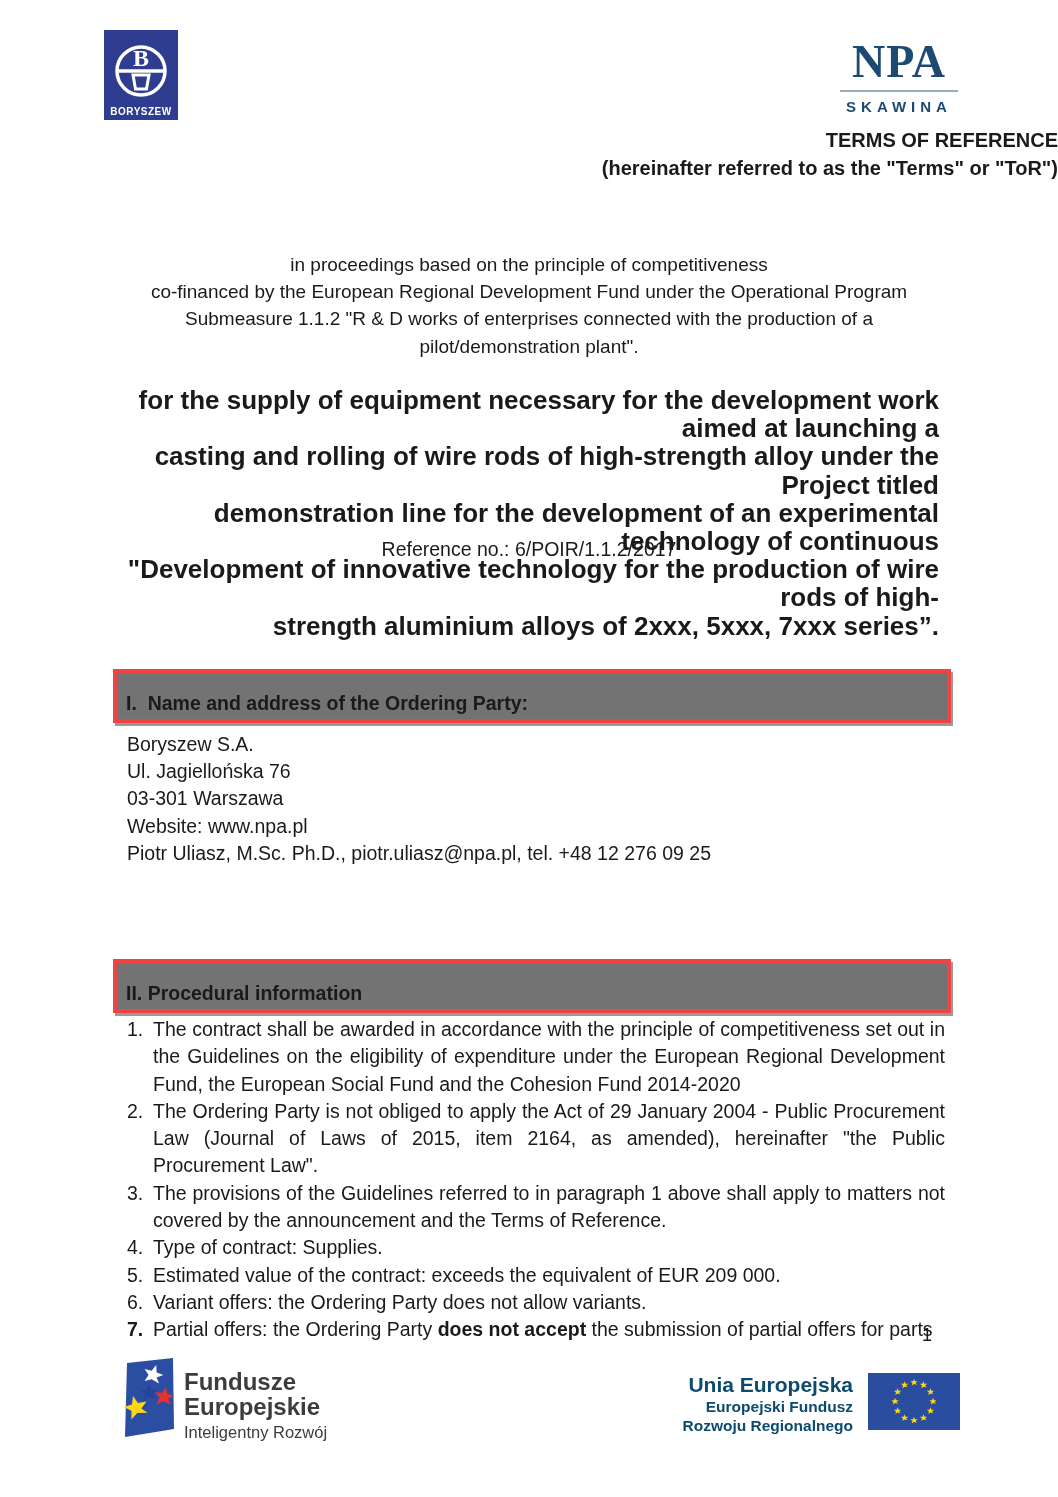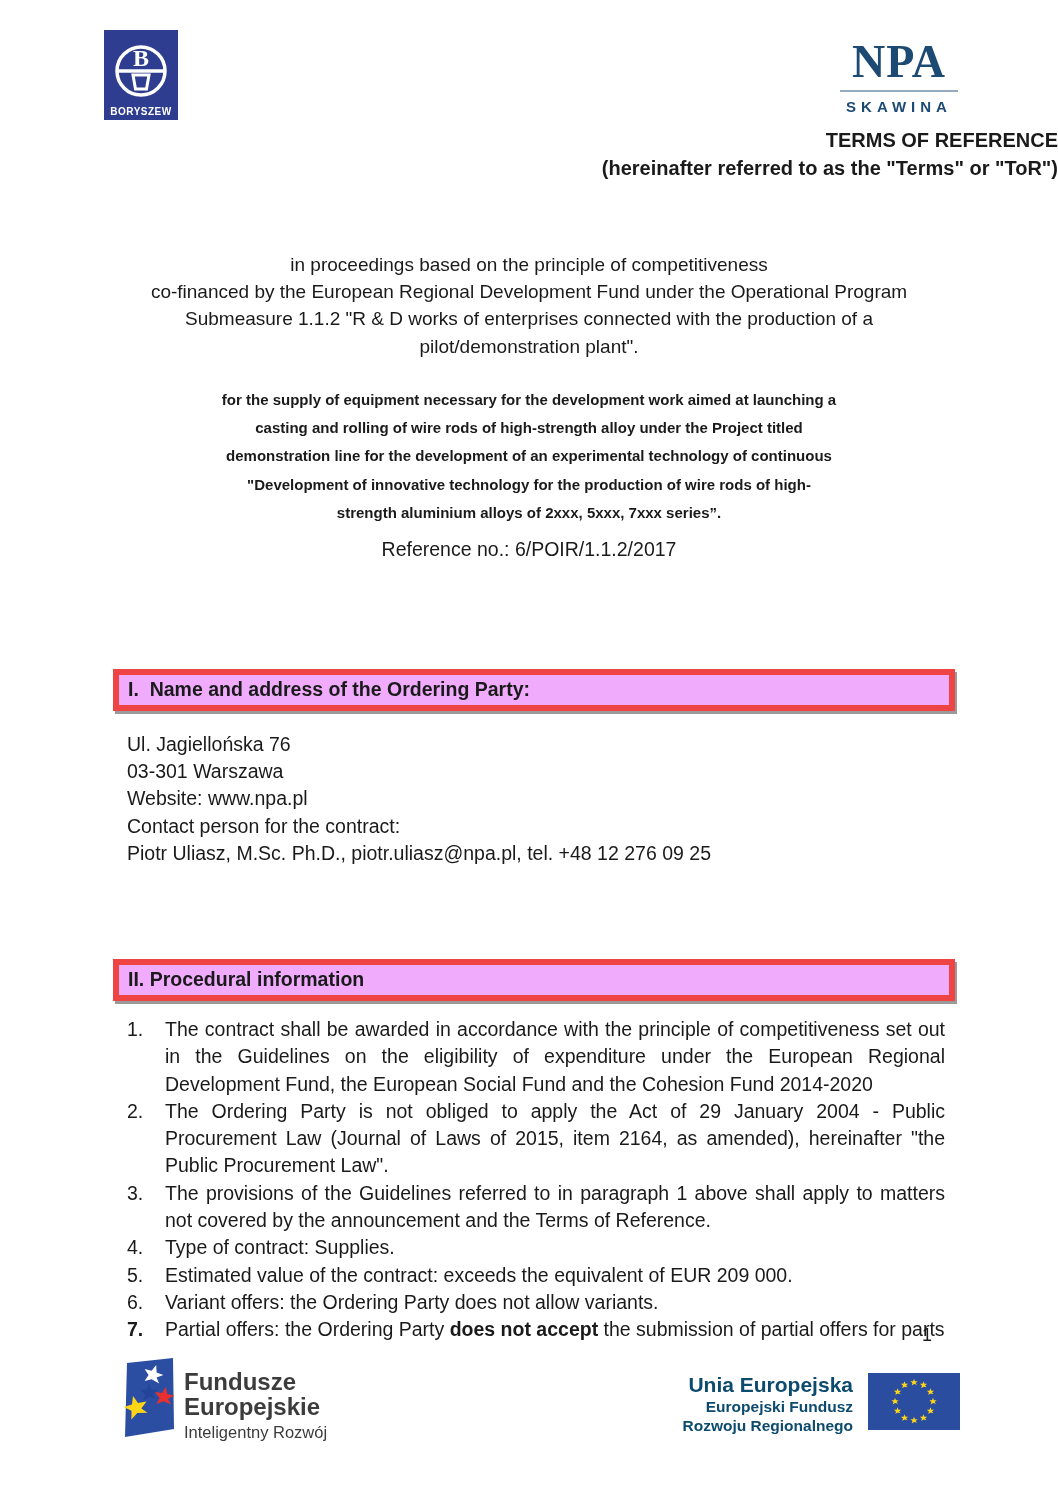--- a/index.html
+++ b/index.html
@@ -17,42 +17,42 @@
   }
   .npa-rule { height:2px; background:#96abbe; margin:4px 2px 6px 2px; }
   .npa-sub {
     font-size:15px; font-weight:bold; letter-spacing:5px; color:#1d4a73;
   }
   
   .doc-title { position:absolute; left:0; width:1058px; top:126px; text-align:right;
     font-size:20px; font-weight:bold; line-height:28px; }
   .intro { position:absolute; left:119px; width:820px; top:203px; text-align:center;
     font-size:19px; line-height:27.2px;margin-top:48px; }
-  .subject { position:absolute; left:119px; width:820px; top:386px; text-align:center;
-    font-size:15px; font-weight:bold; line-height:28.2px; }
+  .subject { position:absolute; left:119px; width:820px; top:386px; text-align:right;
+    font-size:26px; font-weight:bold; line-height:28.2px; }
   .reference { position:absolute; left:0; width:1058px; top:538px; text-align:center;
     font-size:19.5px; font-weight:normal; }
   
   .sec-box {
     position:absolute; left:113px; width:812px;
-    border:6px solid #ef4444; box-shadow:2px 3px 0 #9a9a9a;
-    padding:3px 9px 4px 9px; font-size:19.5px; font-weight:bold;
-    white-space:pre-wrap; background:#f0abfc;
+    border:4px solid #ef4444; box-shadow:2px 3px 0 #9a9a9a;
+    padding:19px 9px 4px 9px; font-size:19.5px; font-weight:bold;
+    white-space:pre-wrap; background:#737373;
   }
   .sec-box.one { top:669px; }
   .sec-box.two { top:959px; }
   
   .address { position:absolute; left:127px; top:731px; font-size:19.5px; line-height:27.2px; }
   
   .proc-list { position:absolute; left:127px; top:1016px; width:818px;
     font-size:19.5px; line-height:27.3px; }
   .li { position:relative; }
   .li-num { position:absolute; left:0; top:0; width:30px; }
   .li-num.bold { font-weight:bold; }
-  .li-text { margin-left:38px; text-align:justify; }
+  .li-text { margin-left:26px; text-align:justify; }
   .li-text b { font-weight:bold; }
   
   .page-num { position:absolute; left:922px; top:1325px; font-size:18px; }
   .fe-logo-flag { position:absolute; left:116px; top:1356px; width:62px; height:85px; }
   .fe-text { position:absolute; left:184px; top:1369px; }
   .fe-title { font-size:24px; font-weight:bold; line-height:25px; color:#3c3c3c; }
   .fe-sub { font-size:16.5px; color:#3c3c3c; margin-top:4px; }
   .eu-text { position:absolute; left:603px; top:1373px; width:250px; text-align:right; color:#0c4a6e; }
   .eu-title { font-size:21px; font-weight:bold; line-height:24px; }
   .eu-sub { font-size:15.5px; font-weight:600; line-height:19px; }
@@ -105,24 +105,24 @@
     <div>demonstration line for the development of an experimental technology of continuous</div>
     <div>"Development of innovative technology for the production of wire rods of high-</div>
     <div>strength aluminium alloys of 2xxx, 5xxx, 7xxx series”.</div>
   </div>
 
   <div class="reference">Reference no.: 6/POIR/1.1.2/2017</div>
 
   <div class="sec-box one">I.  Name and address of the Ordering Party:</div>
 
   <div class="address">
+    <div>Boryszew S.A.</div>
     <div>Ul. Jagiellońska 76</div>
     <div>03-301 Warszawa</div>
     <div>Website: www.npa.pl</div>
-    <div>Contact person for the contract:</div>
     <div>Piotr Uliasz, M.Sc. Ph.D., piotr.uliasz@npa.pl, tel. +48 12 276 09 25</div>
   </div>
 
   <div class="sec-box two">II. Procedural information</div>
 
   <div class="proc-list">
     <div class="li">
       <span class="li-num">1.</span>
       <div class="li-text">The contract shall be awarded in accordance with the principle of competitiveness set out in the Guidelines on the eligibility of expenditure under the European Regional Development Fund, the European Social Fund and the Cohesion Fund 2014-2020</div>
     </div>

